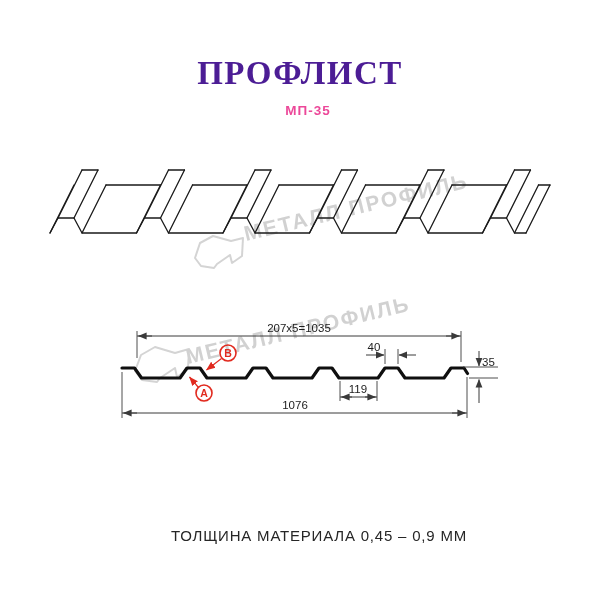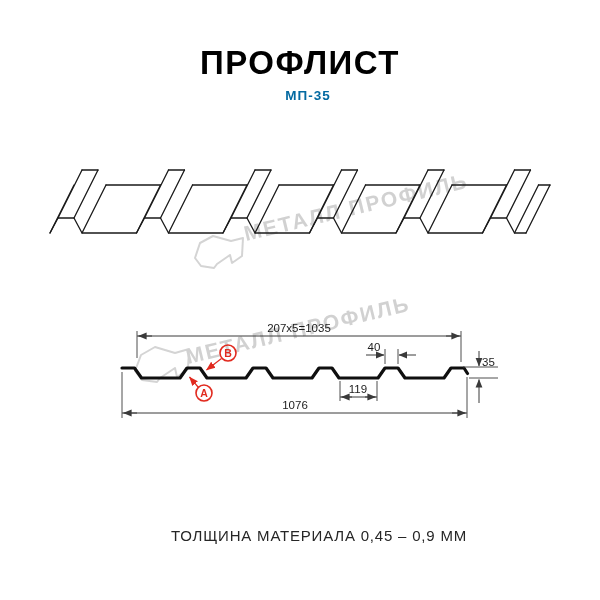--- a/index.html
+++ b/index.html
@@ -2,24 +2,24 @@
 <html><head>
 <meta charset="utf-8">
 <style>
   html,body{margin:0;padding:0;background:#fff;}
   .stage{
     position:relative;width:600px;height:600px;background:#ffffff;overflow:hidden;
     font-family:"Liberation Sans", sans-serif;
   }
   .header{position:absolute;top:44px;left:0;width:600px;text-align:center;}
   .title{
-    margin:0;font-size:33px;font-weight:800;letter-spacing:1.5px;color:#000000;
+    margin:11px;font-size:33px;font-weight:800;letter-spacing:1.5px;color:#4c1d95;font-family:Liberation Serif, serif;
   }
   .subtitle{
-    margin:6px 0 0 16px;font-size:13.5px;font-weight:600;letter-spacing:1px;color:#0369a1;
+    margin:6px 0 0 16px;font-size:13.5px;font-weight:600;letter-spacing:1px;color:#ec4899;
   }
   .footer{
     position:absolute;top:527px;left:0;width:600px;text-align:center;
     font-size:15px;font-weight:500;letter-spacing:.8px;color:#262626;margin-left:19px;
   }
   svg.scene{position:absolute;left:0;top:0;}
   .sheet-line{fill:none;stroke:#1a1a1a;stroke-width:1.3;stroke-linejoin:round;stroke-linecap:round;}
   .profile-line{fill:none;stroke:#0f0f0f;stroke-width:3.2;stroke-linejoin:round;stroke-linecap:round;}
   .dim-line{fill:none;stroke:#3a3a3a;stroke-width:1;}
   .ext-line{fill:none;stroke:#3a3a3a;stroke-width:.9;}

